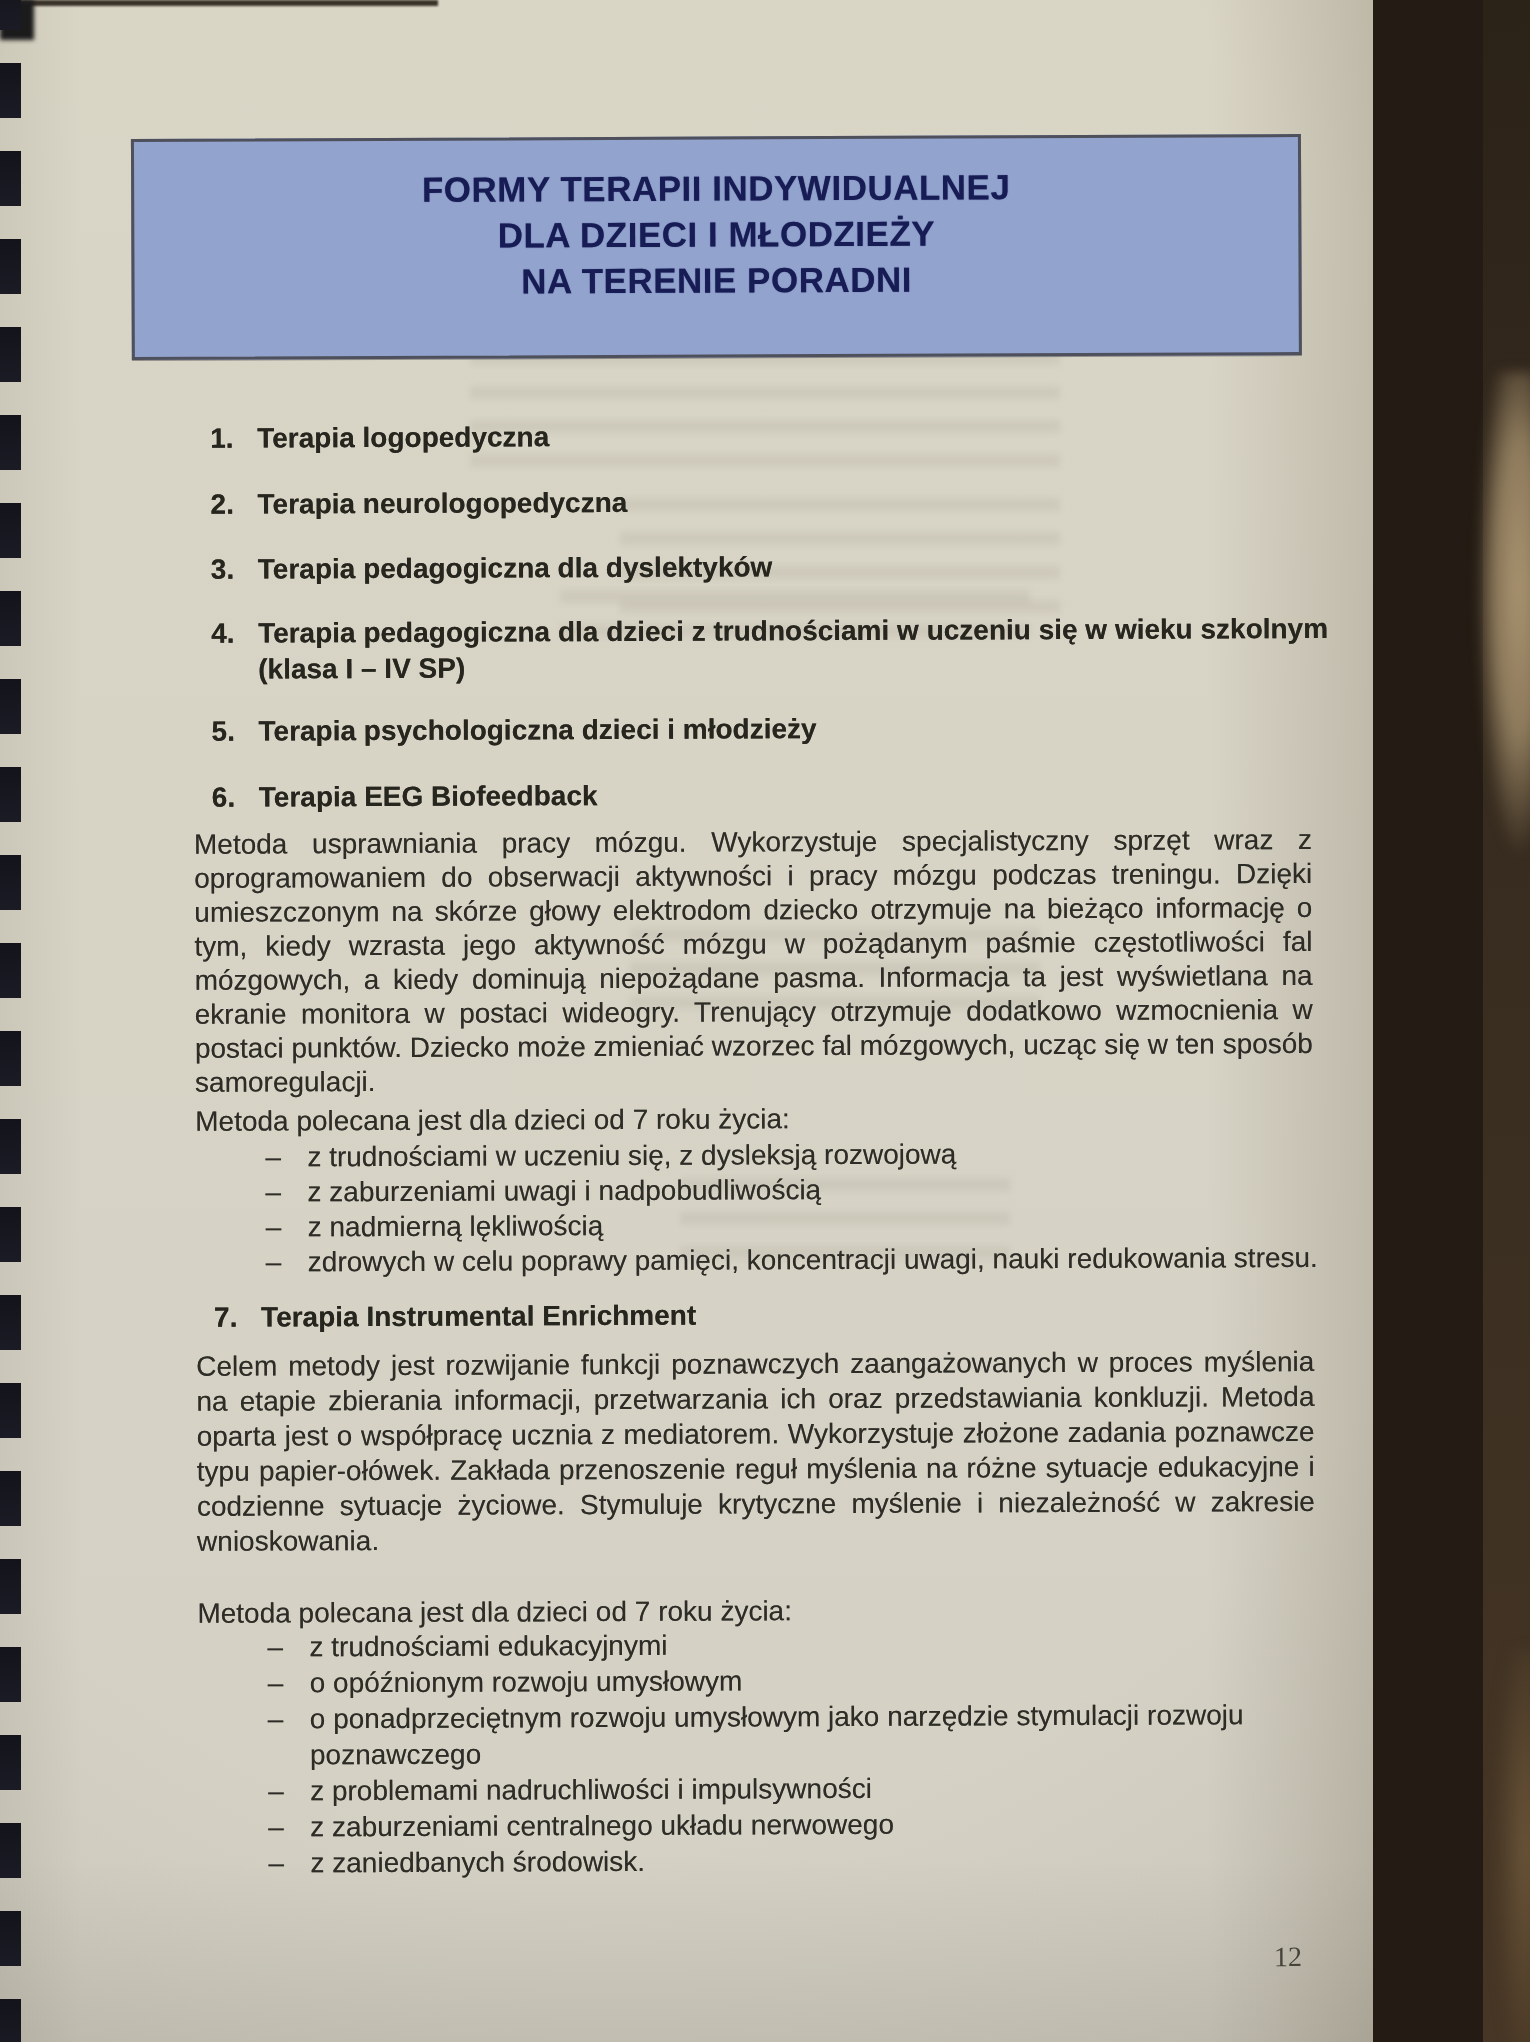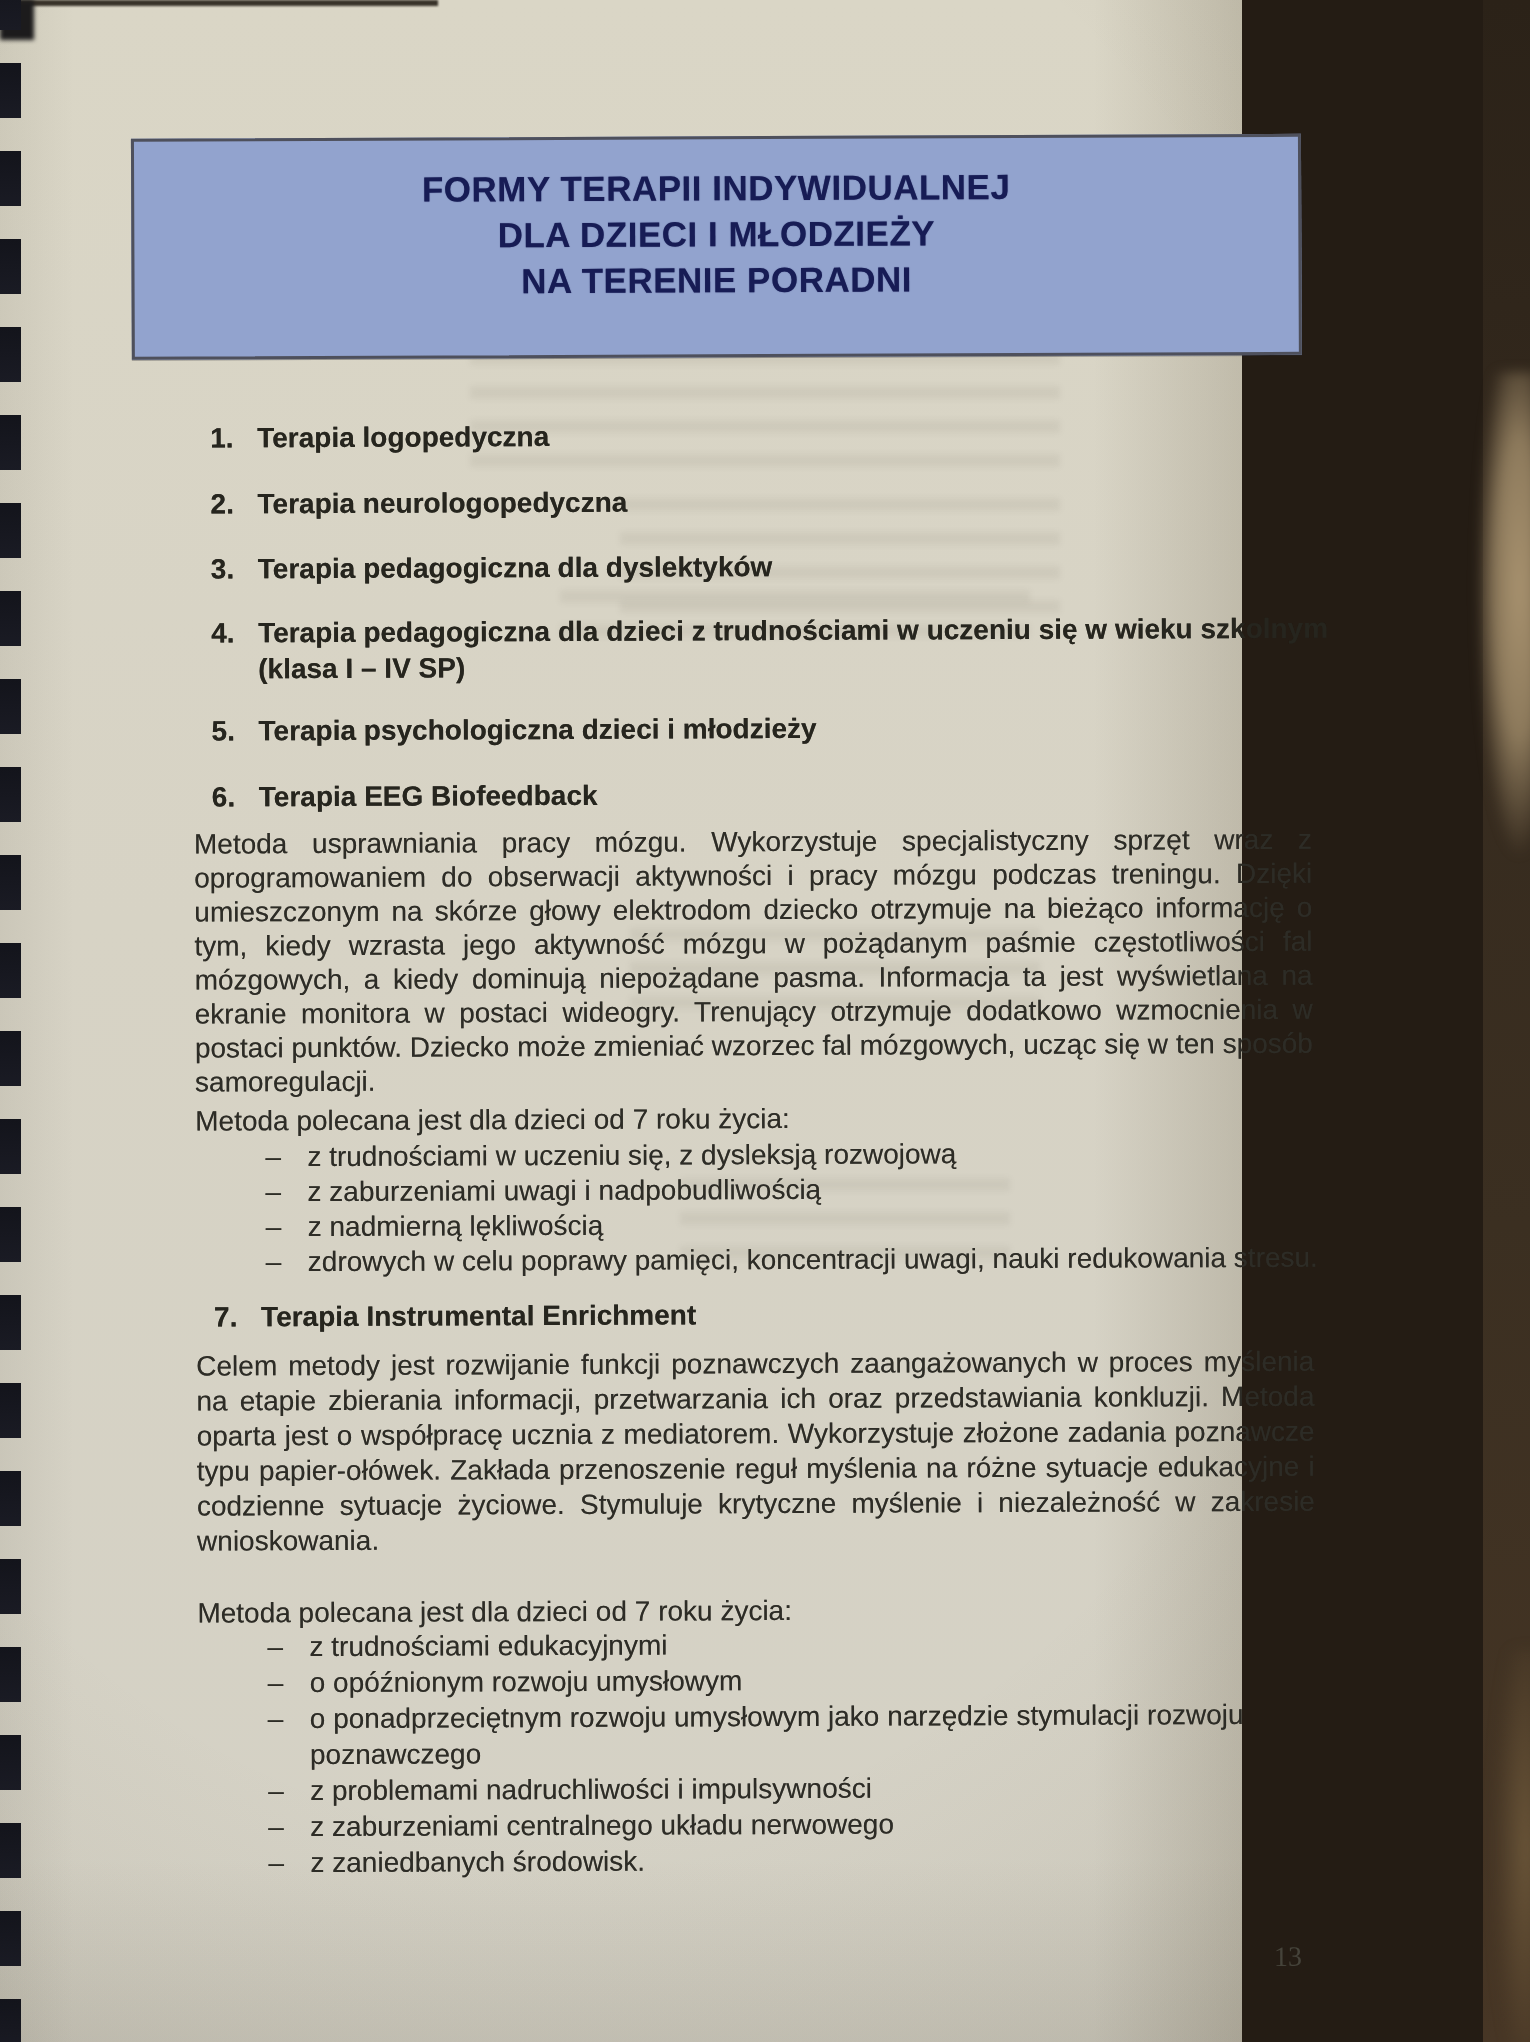--- a/index.html
+++ b/index.html
@@ -18,21 +18,21 @@
     background:radial-gradient(60% 50% at 70% 40%, #a8926f 0%, #8d7a5c 55%, rgba(60,48,32,0) 100%);
     filter:blur(6px);
   }
   .carpet-blob2{
     position:absolute;left:1488px;top:1650px;width:50px;height:400px;
     background:radial-gradient(70% 60% at 80% 50%, #6b5639 0%, rgba(60,48,32,0) 100%);
     filter:blur(7px);
   }
   
   .page{
-    position:absolute;left:0;top:0;width:1242px;height:2042px;
+    position:absolute;left:0;top:0;width:1373px;height:2042px;
     background:linear-gradient(180deg,#dad6c6 0%,#d7d3c5 45%,#d4d1c5 100%);
   }
   .page-vignette{
     position:absolute;inset:0;pointer-events:none;
     background:
       radial-gradient(120% 90% at 45% 40%, rgba(0,0,0,0) 55%, rgba(80,70,50,.15) 100%),
       linear-gradient(90deg, rgba(60,55,40,.08) 0%, rgba(0,0,0,0) 6%, rgba(0,0,0,0) 88%, rgba(95,85,62,.20) 100%),
       linear-gradient(0deg, rgba(70,65,50,.10) 0%, rgba(0,0,0,0) 9%);
   }
   .top-edge{
@@ -171,21 +171,21 @@
     <ul class="bullets b7">
       <li><span class="dash">–</span><span>z trudnościami  edukacyjnymi</span></li>
       <li><span class="dash">–</span><span>o opóźnionym rozwoju umysłowym</span></li>
       <li class="wrap"><span class="dash">–</span><span>o ponadprzeciętnym rozwoju umysłowym jako narzędzie stymulacji rozwoju
 poznawczego</span></li>
       <li><span class="dash">–</span><span>z problemami nadruchliwości i impulsywności</span></li>
       <li><span class="dash">–</span><span>z zaburzeniami centralnego układu nerwowego</span></li>
       <li><span class="dash">–</span><span>z zaniedbanych środowisk.</span></li>
     </ul>
 
-    <div class="page-number">13</div>
+    <div class="page-number">12</div>
   </div>
 
   <div class="top-edge"></div>
   <div class="corner-dark"></div>
   <div class="binding"></div>
 </div>
 
 <div class="right-band"></div>
 <div class="carpet-blob"></div>
 <div class="carpet-blob2"></div>

